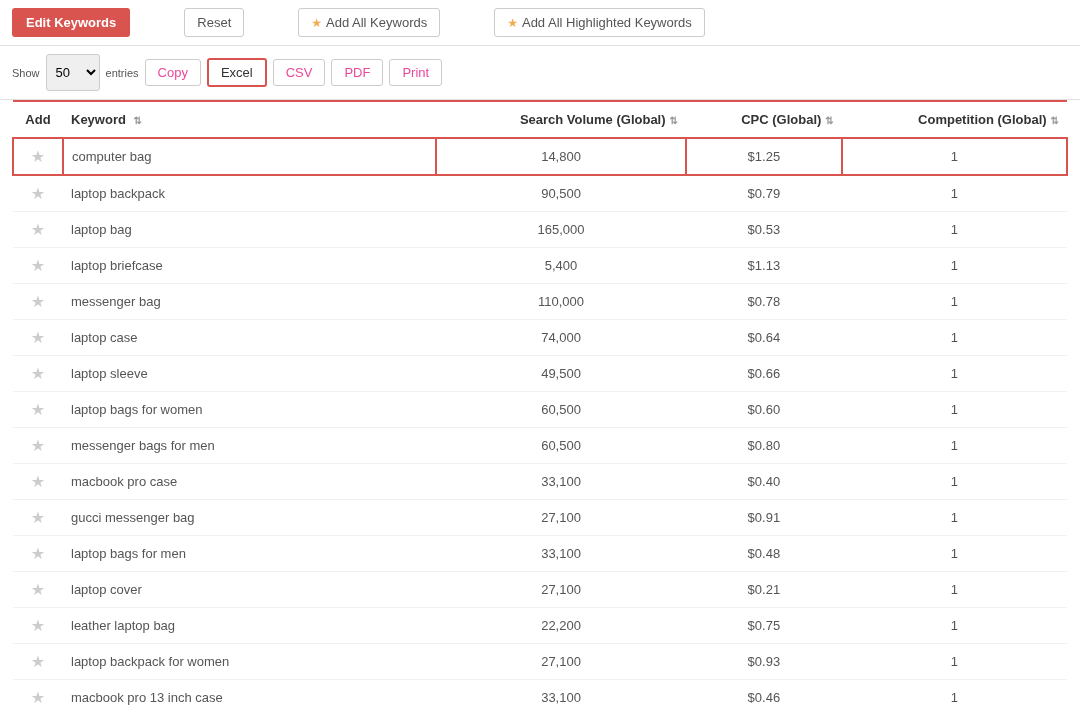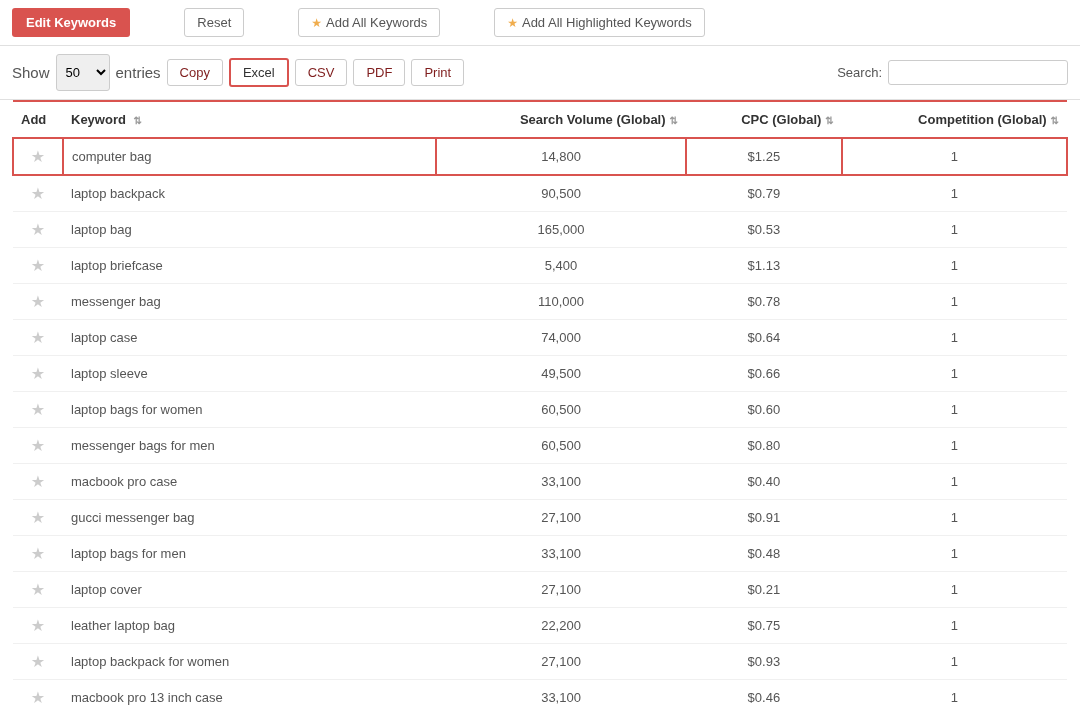--- a/index.html
+++ b/index.html
@@ -41,33 +41,33 @@
     .star-icon { color: #f0ad4e; font-size: 12px; }
 
     .controls-bar {
       display: flex;
       align-items: center;
       padding: 8px 12px;
       gap: 6px;
       border-bottom: 1px solid #e0e0e0;
     }
 
-    .show-label { font-size: 15px; color: #555; }
+    .show-label { font-size: 11px; color: #555; }
 
     .show-select {
       border: 1px solid #ccc;
       padding: 9px 5px;
       border-radius: 3px;
       font-size: 13px;
       cursor: pointer;
     }
 
     .export-btn {
       background: #fff;
-      color: #7f1d1d;
+      color: #ec4899;
       border: 1px solid #ccc;
       padding: 5px 12px;
       border-radius: 3px;
       cursor: pointer;
       font-size: 13px;
     }
     .export-btn.active-excel {
       border: 2px solid #d9534f;
       color: #333;
     }
@@ -141,21 +141,21 @@
     .star-btn {
       background: none;
       border: none;
       cursor: pointer;
       color: #ccc;
       font-size: 16px;
     }
 
     .add-col {
       width: 50px;
-      text-align: left;
+      text-align: center;
       font-weight: bold;
       color: #333;
     }
 
     .keyword-col { min-width: 260px; }
 
     .highlighted-row td {
       border: 2px solid #d9534f;
     }
   </style>
@@ -181,24 +181,20 @@
     <option>50</option>
     <option>25</option>
     <option>100</option>
   </select>
   <span class="show-label">entries</span>
   <button class="export-btn">Copy</button>
   <button class="export-btn active-excel">Excel</button>
   <button class="export-btn">CSV</button>
   <button class="export-btn">PDF</button>
   <button class="export-btn">Print</button>
-  <div class="search-area">
-    <label class="search-label">Search:</label>
-    <input type="text" class="search-input" style="">
-  </div>
 </div>
 
 <div class="table-container">
   <table>
     <thead>
       <tr>
         <th class="add-col">Add</th>
         <th class="keyword-col">
           Keyword <span class="sort-arrows">⇅</span>
         </th>

